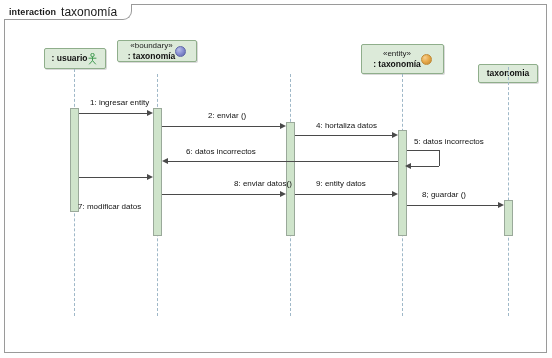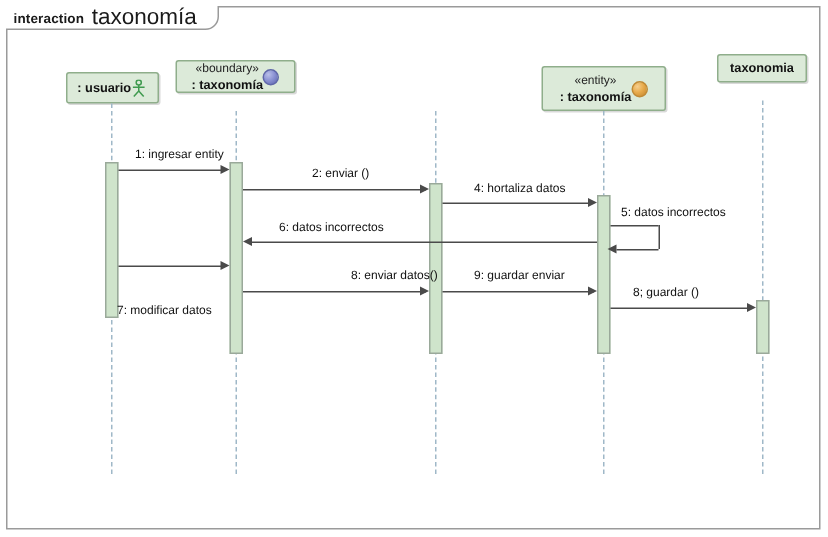--- a/index.html
+++ b/index.html
@@ -43,21 +43,21 @@
     white-space: nowrap;
     border-bottom-right-radius: 9px;
   }
   .frame-tab .kind {
     font-size: 9px;
     font-weight: bold;
     color: #1a1a1a;
     letter-spacing: 0.1px;
   }
   .frame-tab .tabname {
-    font-size: 15px;
+    font-size: 12px;
     color: #1a1a1a;
     margin-left: 5px;
   }
 
   
   .lifeline-head {
     position: absolute;
     box-sizing: border-box;
     background: #dcead9;
     border: 1px solid #8fae8b;
@@ -217,21 +217,21 @@
       <div class="head-col">
         <span class="stereo">«entity»</span>
         <span class="lname">: taxonomía</span>
       </div>
       <span class="sphere sphere-entity"></span>
     </div>
   </div>
   <div class="dashline" style="left:402px; top:74px; height:242px;"></div>
   <div class="activation" style="left:398px; top:130px; height:106px;"></div>
 
-  <div class="lifeline-head" style="left:478px; top:36px; width:60px; height:19px;">
+  <div class="lifeline-head" style="left:478px; top:64px; width:60px; height:19px;">
     <div class="head-row">
       <span class="lname">taxonomia</span>
     </div>
   </div>
   <div class="dashline" style="left:508px; top:67px; height:249px;"></div>
   <div class="activation" style="left:504px; top:200px; height:36px;"></div>
 
   <div class="msg-label" style="left:90px; top:98px;">1: ingresar entity</div>
   <div class="msg-line" style="left:79px; top:113px; width:72px;"></div>
   <div class="arrowhead arrow-right-open" style="left:147px; top:109.5px;"></div>
@@ -255,21 +255,21 @@
   <div class="arrowhead arrow-left-open" style="left:162px; top:157.5px;"></div>
 
   <div class="msg-label" style="left:78px; top:161px;margin-top:41px;">7: modificar datos</div>
   <div class="msg-line" style="left:79px; top:177px; width:72px;"></div>
   <div class="arrowhead arrow-right-open" style="left:147px; top:173.5px;"></div>
 
   <div class="msg-label" style="left:190px; top:179px;padding-left:44px;">8: enviar datos()</div>
   <div class="msg-line" style="left:162px; top:194px; width:122px;"></div>
   <div class="arrowhead" style="left:280px; top:190.5px; border-top:3.5px solid transparent; border-bottom:3.5px solid transparent; border-left:6px solid #4a4a4a;"></div>
 
-  <div class="msg-label" style="left:316px; top:179px;">9: guardar enviar</div>
+  <div class="msg-label" style="left:316px; top:179px;">9: entity datos</div>
   <div class="msg-line" style="left:295px; top:194px; width:101px;"></div>
   <div class="arrowhead arrow-right-open" style="left:392px; top:190.5px;"></div>
 
   <div class="msg-label" style="left:422px; top:190px;">8; guardar ()</div>
   <div class="msg-line" style="left:407px; top:205px; width:95px;"></div>
   <div class="arrowhead" style="left:498px; top:201.5px; border-top:3.5px solid transparent; border-bottom:3.5px solid transparent; border-left:6px solid #4a4a4a;"></div>
 
 </div>
 
 </body></html>

